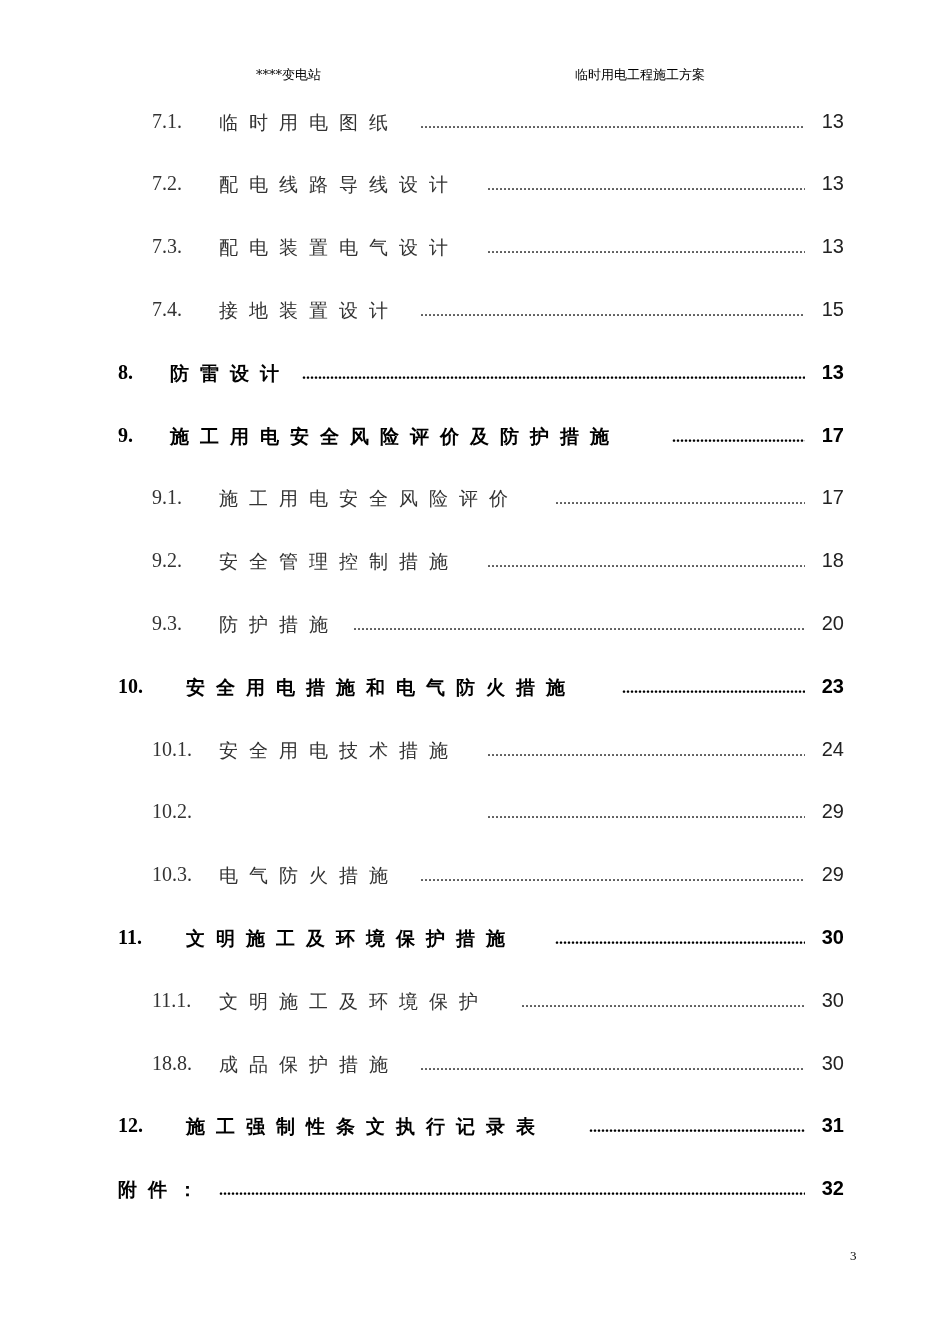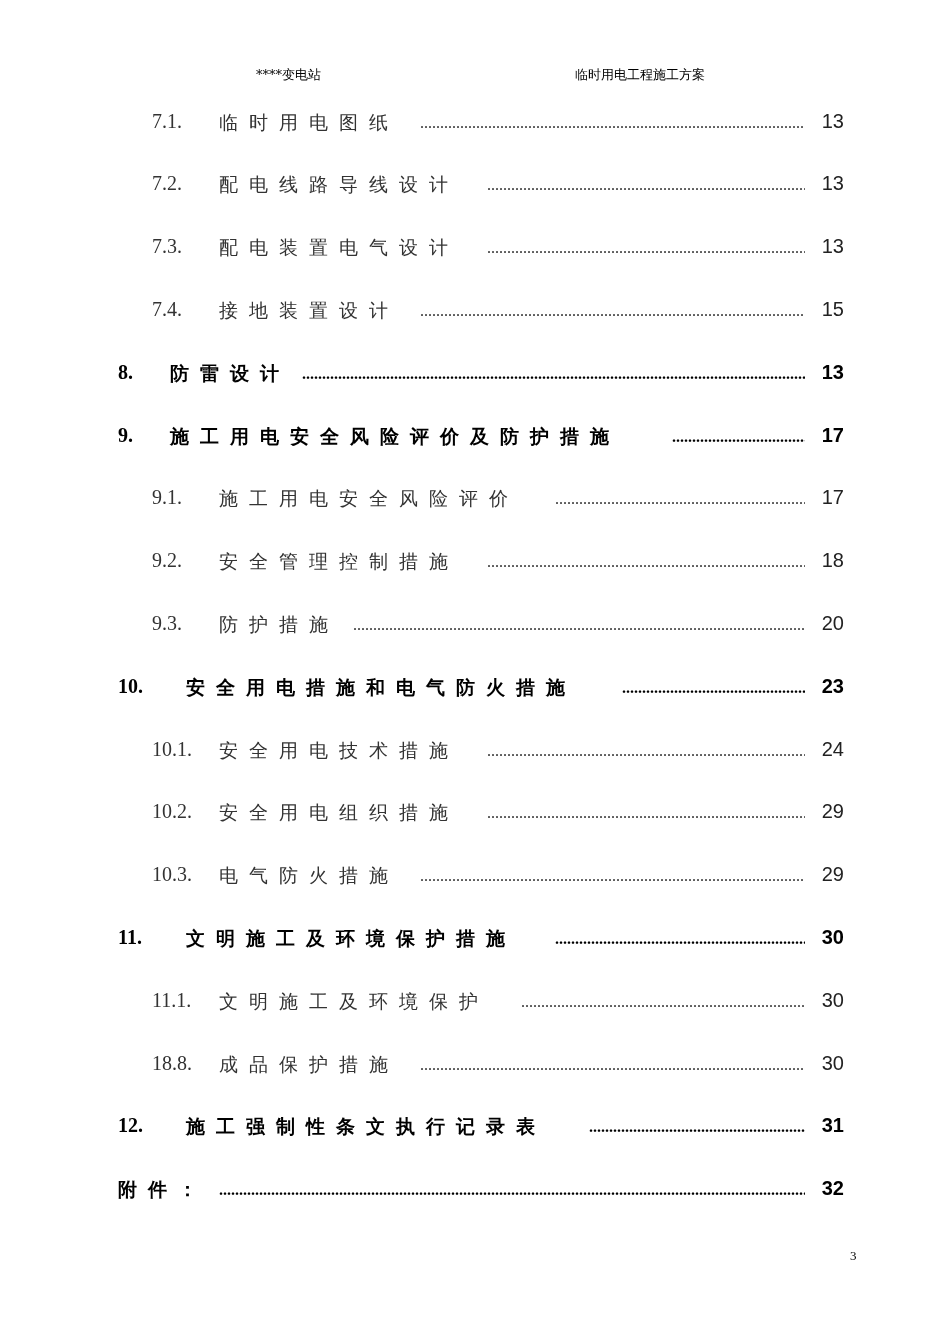--- a/index.html
+++ b/index.html
@@ -98,21 +98,20 @@
       <span class="page-no">23</span>
     </div>
     <div class="toc-row lvl2" style="top:738px">
       <span class="num">10.1.</span>
       <span class="title" style="left:219px">安全用电技术措施</span>
       <span class="leader" style="left:487px;width:318px">................................................................................................................................</span>
       <span class="page-no">24</span>
     </div>
     <div class="toc-row lvl2" style="top:800px">
       <span class="num">10.2.</span>
-      <span class="title" style="left:219px">安全用电组织措施</span>
       <span class="leader" style="left:487px;width:318px">................................................................................................................................</span>
       <span class="page-no">29</span>
     </div>
     <div class="toc-row lvl2" style="top:863px">
       <span class="num">10.3.</span>
       <span class="title" style="left:219px">电气防火措施</span>
       <span class="leader" style="left:420px;width:385px">................................................................................................................................................................</span>
       <span class="page-no">29</span>
     </div>
     <div class="toc-row lvl1" style="top:926px">

